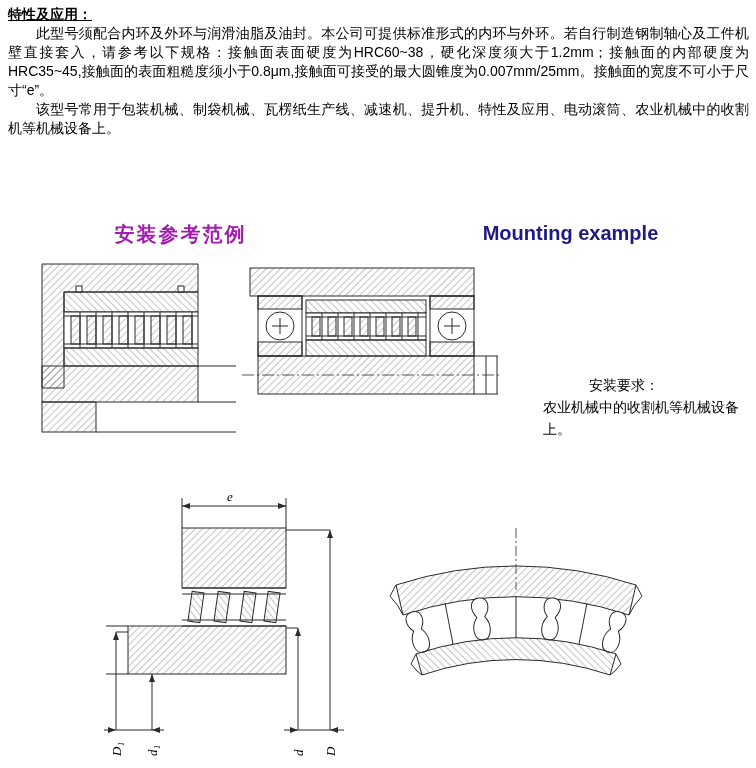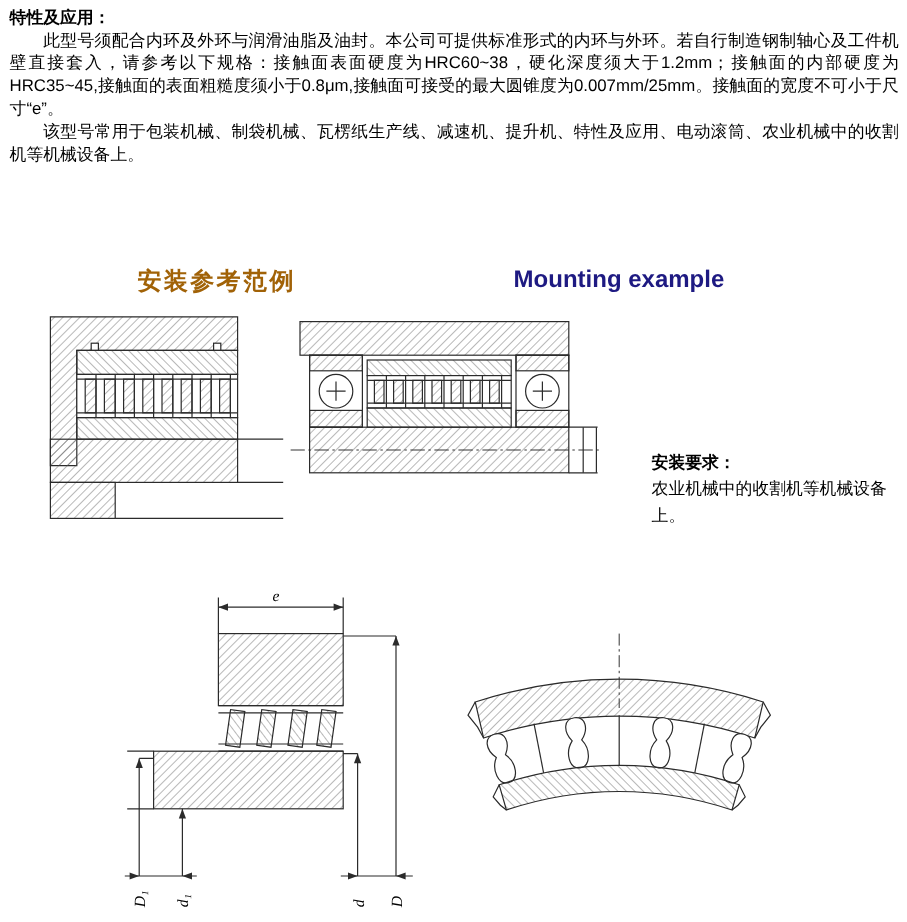--- a/index.html
+++ b/index.html
@@ -5,51 +5,51 @@
   * { margin:0; padding:0; box-sizing:border-box; }
   html,body { background:#fff; }
   body {
     width:756px; height:768px; position:relative; overflow:hidden;
     font-family:"Liberation Sans", sans-serif; color:#000;
   }
   .page { position:absolute; inset:0; background:#fff; }
 
   .intro { position:absolute; left:8px; top:5px; width:741px;
            font-size:14px; line-height:19px; text-align:justify; }
-  .intro .heading { font-weight:bold; font-size:14px; }
+  .intro .heading { font-weight:bold; font-size:14px;text-decoration:underline; }
   .intro p { text-indent:2em; }
 
   .title-zh { position:absolute; left:58px; top:221px; width:245px; text-align:center;
               font-size:20px; font-weight:bold; letter-spacing:2px; }
-  .title-en { position:absolute; left:428px; top:222px; width:285px; text-align:left;
+  .title-en { position:absolute; left:428px; top:222px; width:285px; text-align:center;
               font-size:20px; font-weight:bold; }
 
   .note { position:absolute; left:543px; top:374px; width:205px; font-size:14px; line-height:22px; }
-  .note .h { font-weight:bold; }
+  .note .h { font-weight:normal;margin-left:46px; }
 
   svg.fig { position:absolute; }
   svg.f1 { left:30px;  top:258px; }
   svg.f2 { left:242px; top:264px; }
   svg.f3 { left:98px;  top:484px; }
   svg.f4 { left:386px; top:524px; }
 
   text.dim { font-family:"Liberation Serif", serif; font-style:italic; font-size:13px; fill:#000; }
 </style>
 </head>
 <body>
 
 <div class="page">
 
   <div class="intro">
     <div class="heading">特性及应用：</div>
     <p>此型号须配合内环及外环与润滑油脂及油封。本公司可提供标准形式的内环与外环。若自行制造钢制轴心及工件机壁直接套入，请参考以下规格：接触面表面硬度为HRC60~38，硬化深度须大于1.2mm；接触面的内部硬度为HRC35~45,接触面的表面粗糙度须小于0.8μm,接触面可接受的最大圆锥度为0.007mm/25mm。接触面的宽度不可小于尺寸“e”。</p>
     <p>该型号常用于包装机械、制袋机械、瓦楞纸生产线、减速机、提升机、特性及应用、电动滚筒、农业机械中的收割机等机械设备上。</p>
   </div>
 
-  <h2 class="title-zh" style="color: #a16207;">安装参考范例</h2>
+  <h2 class="title-zh" style="color: #a21caf;">安装参考范例</h2>
   <h2 class="title-en" style="color: rgb(30, 26, 130);">Mounting example</h2>
 
   <svg class="fig f1" width="208" height="184" viewBox="0 0 208 184">
     <defs>
       <pattern id="h1a" width="5" height="5" patternUnits="userSpaceOnUse" patternTransform="rotate(45)">
         <line x1="0" y1="0" x2="0" y2="5" stroke="#555" stroke-width="0.7"></line>
       </pattern>
       <pattern id="h1b" width="5" height="5" patternUnits="userSpaceOnUse" patternTransform="rotate(-45)">
         <line x1="0" y1="0" x2="0" y2="5" stroke="#555" stroke-width="0.7"></line>
       </pattern>

